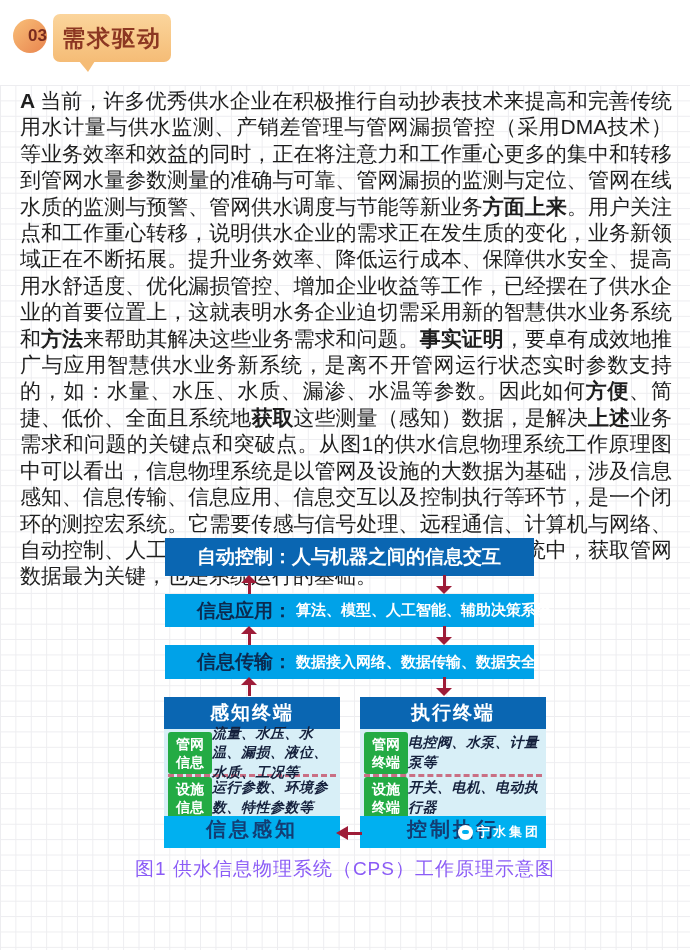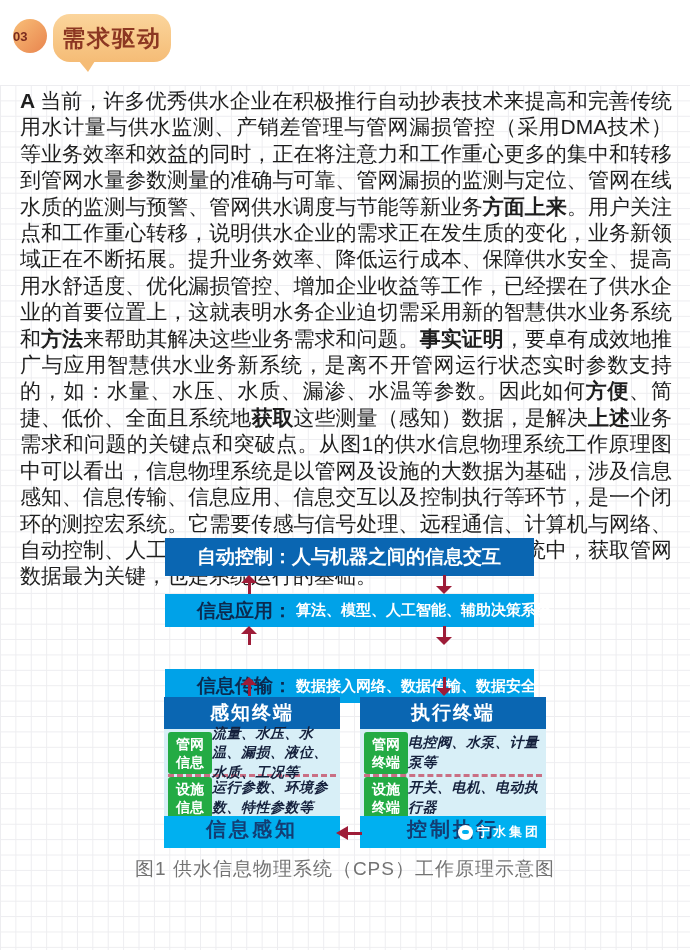--- a/index.html
+++ b/index.html
@@ -12,27 +12,27 @@
     position:absolute; left:0; right:0; top:85px; bottom:0;
     background-image:
       linear-gradient(#ededf0 1px, transparent 1px),
       linear-gradient(90deg, #ededf0 1px, transparent 1px);
     background-size:15.4px 15.4px;
   }
   
   .num-badge {
     position:absolute; left:13px; top:19px; width:34px; height:34px;
     border-radius:50%; background:linear-gradient(135deg,#f7b974 10%,#ea8a52 90%);
-    display:flex; align-items:center; justify-content:flex-start;
-    color:#7a2b1e; font-weight:bold; font-size:13px;
+    display:flex; align-items:center; justify-content:flex-end;
+    color:#7a2b1e; font-weight:bold; font-size:17px;
   }
   .title-bubble {
     position:absolute; left:53px; top:14px; width:118px; height:48px;
     background:linear-gradient(180deg,#fbd59c,#f5bc76);
-    border-radius:17px;
+    border-radius:7px;
     display:flex; align-items:center; justify-content:center;
     color:#8c3722; font-weight:bold; font-size:23px; letter-spacing:2px;
   }
   .title-bubble::after {
     content:""; position:absolute; left:26px; bottom:-10px;
     border-left:9px solid transparent; border-right:7px solid transparent;
     border-top:11px solid #f5bc76;
   }
   
   .article {
@@ -41,21 +41,21 @@
     text-align:justify; text-justify:inter-character;
   }
   .article .b { font-weight:bold; }
   
   .diagram { position:absolute; left:164px; top:538px; width:382px; height:310px; }
   .dbar { position:absolute; left:1px; width:369px; display:flex; align-items:center; }
   .dbar.dark  { background:#0a66b2; }
   .dbar.light { background:#00a2e8; }
   .bar1 { top:0; height:38px; }
   .bar2 { top:56px; height:33px;text-align:right; }
-  .bar3 { top:107px; height:34px;margin-top:24px; }
+  .bar3 { top:107px; height:34px; }
   .dbar .lbl  { font-size:19px; font-weight:bold; margin-left:32px; white-space:nowrap; }
   .dbar.dark .lbl { color:#ffffff; }
   .dbar.light .lbl { color:#0b2a50; }
   .dbar .desc { font-size:15px; font-weight:bold; color:#ffffff; margin-left:4px; white-space:nowrap; }
   .dbar.dark .desc { font-size:19px; margin-left:0; }
   
   .varrow { position:absolute; width:16px; height:19px; }
   .varrow .stem { position:absolute; left:6.5px; width:3px; background:#9e1c38; }
   .varrow .head { position:absolute; left:0; width:0; height:0; }
   .varrow.up .stem { top:7px; height:12px; }
@@ -101,21 +101,21 @@
     width:15px; height:15px; border-radius:50%; background:#ffffff; margin-right:4px; position:relative;
   }
   .wmark .wicon::after {
     content:""; position:absolute; left:4px; top:5px; width:7px; height:4px;
     background:#00b0f0; border-radius:2px;
   }
   .wmark .wtext { color:#ffffff; font-size:13px; font-weight:bold; white-space:nowrap; }
   
   .caption {
     position:absolute; left:0; right:0; top:856px; text-align:center;
-    font-size:19px; color:#737373; letter-spacing:1px;
+    font-size:19px; color:#8b5cf6; letter-spacing:1px;
   }
 </style>
 </head>
 <body>
 
 <div class="grid-bg"></div>
 
 <div class="num-badge">
   <span>03</span>
 </div>

